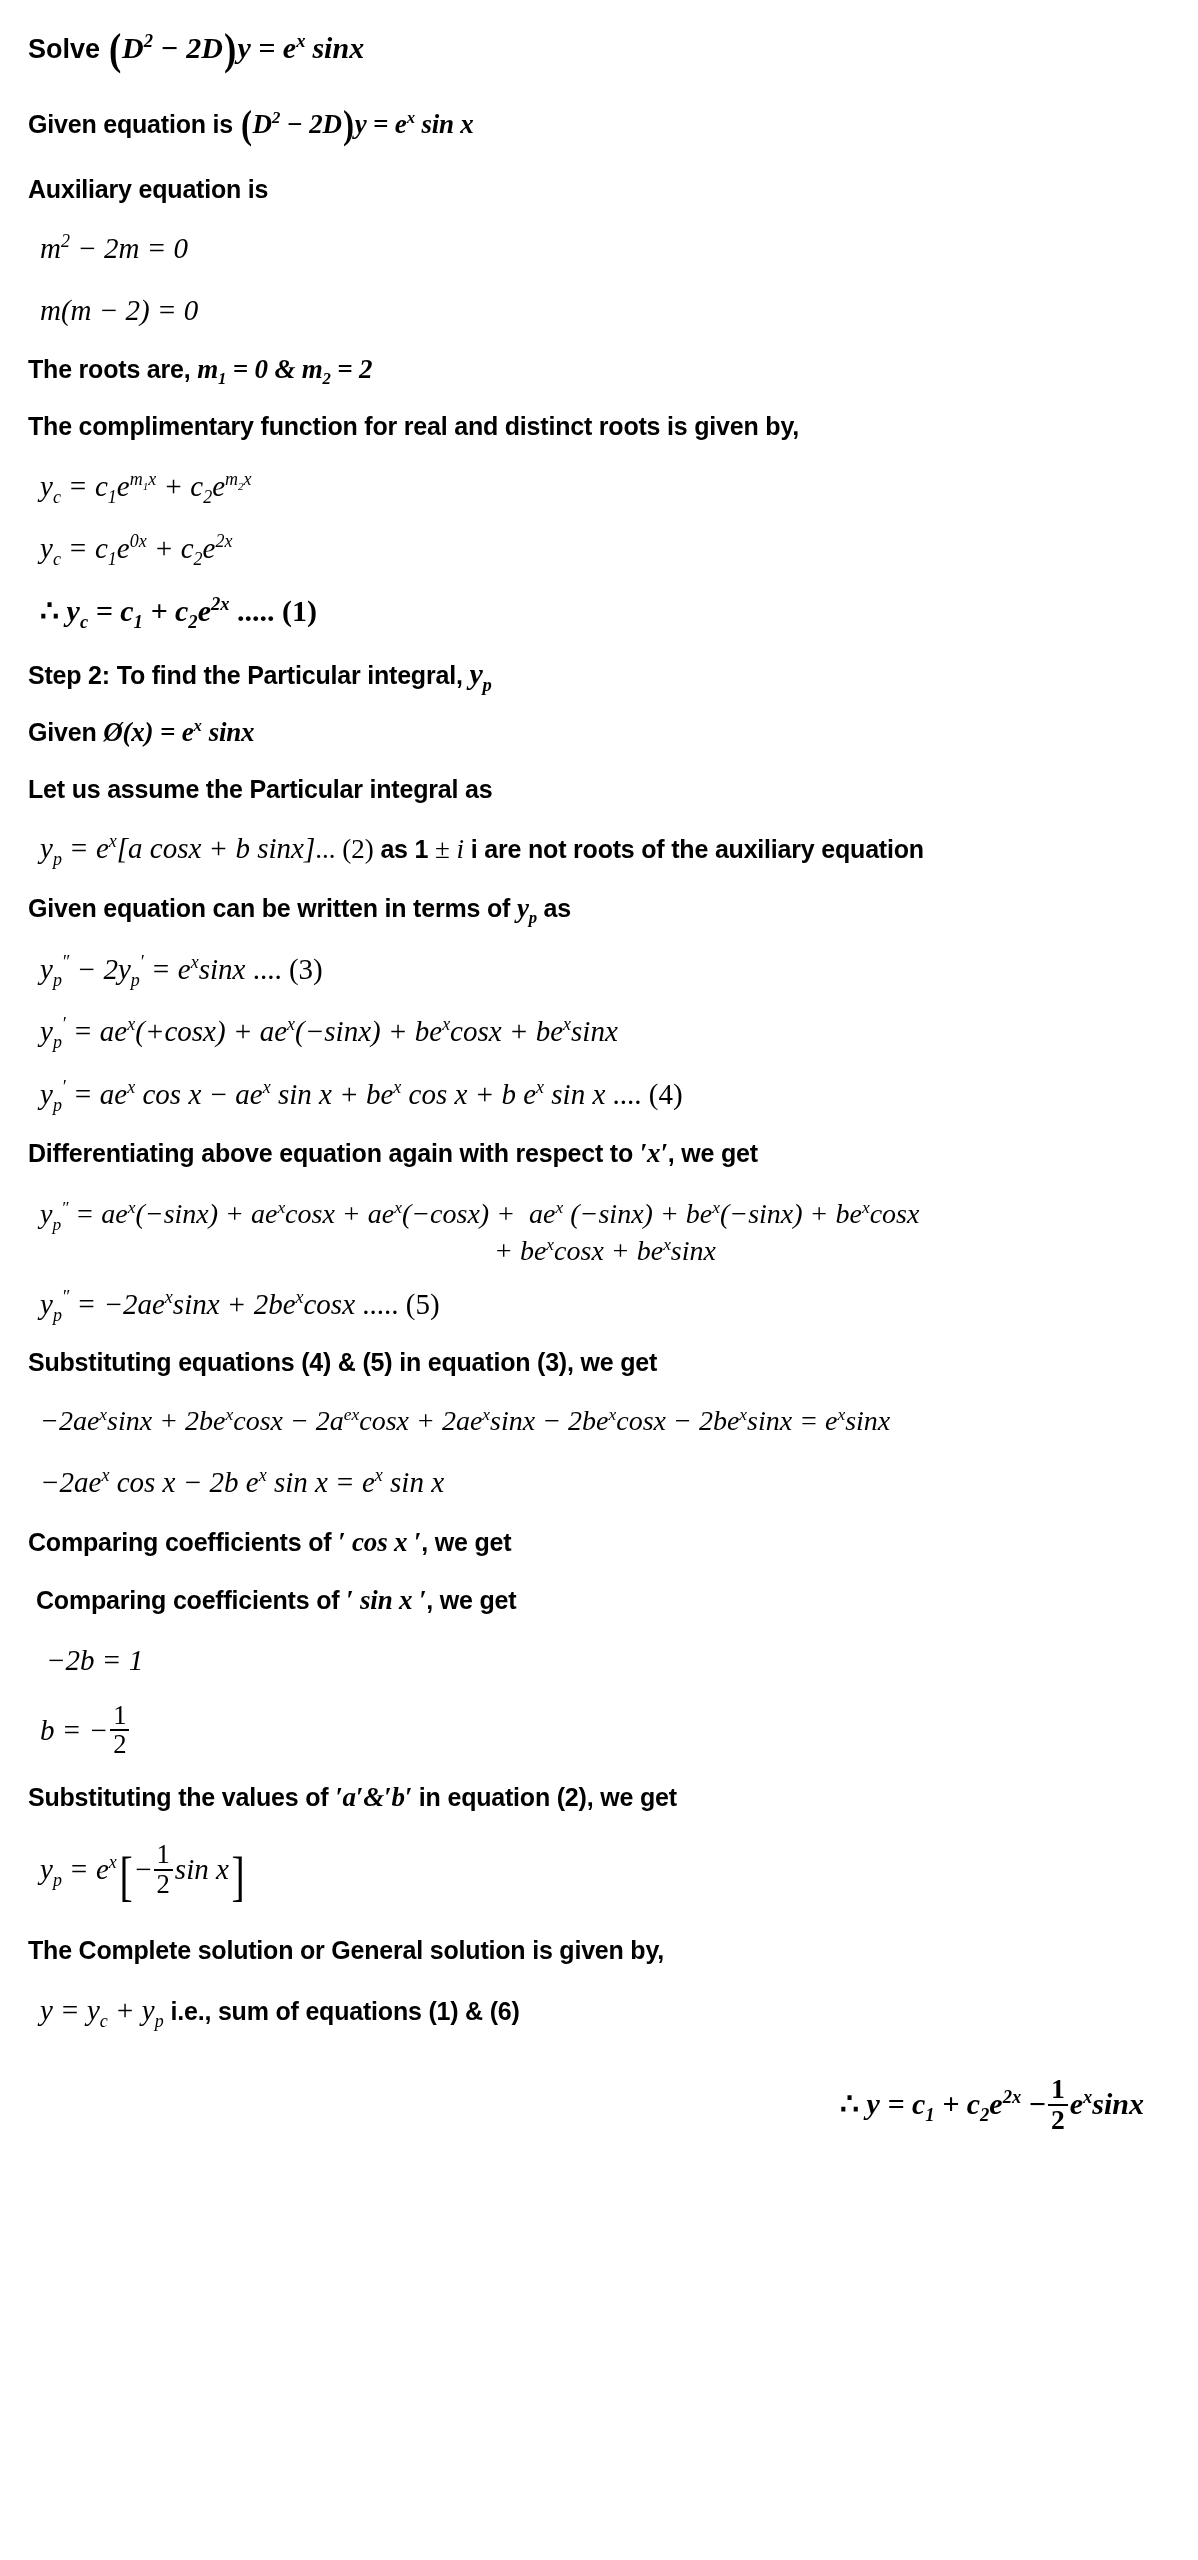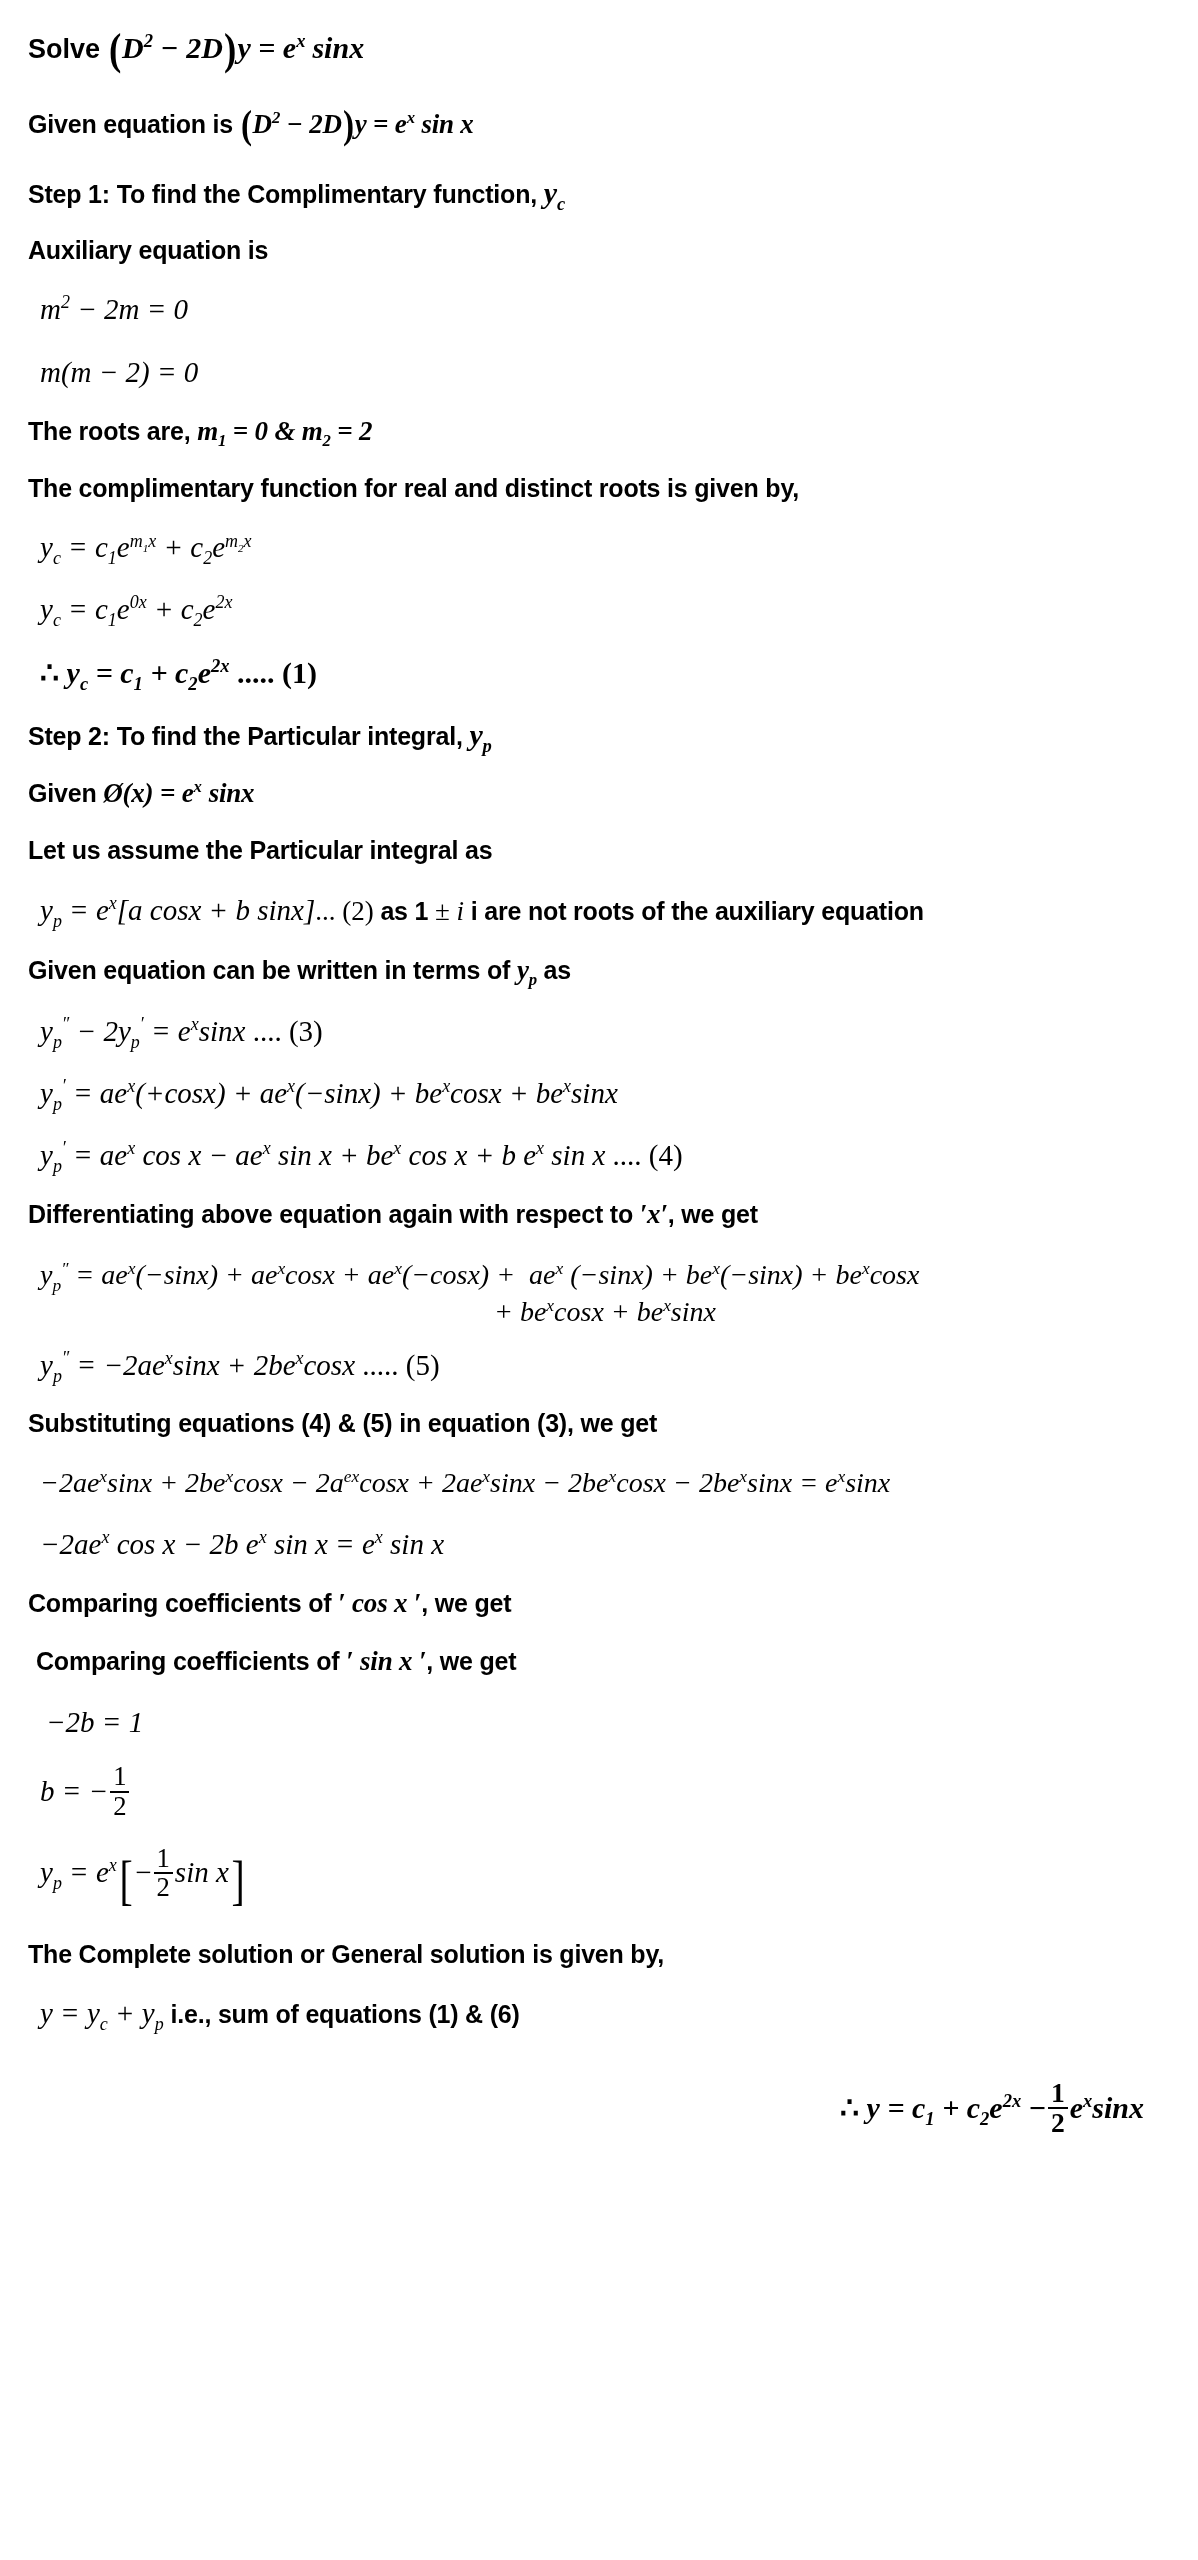--- a/index.html
+++ b/index.html
@@ -124,23 +124,20 @@
 
   <div class="line title">
     <span>Solve </span><span class="mth-b"><span class="bigpar">(</span><span>D</span><sup>2</sup> − 2<span>D</span><span class="bigpar">)</span><span>y</span> = <span>e</span><sup>x</sup><span class="sp"></span>sinx</span>
   </div>
 
 
   <div class="line prose">
     <span>Given equation is </span><span class="imath"><span class="bigpar">(</span>D<sup>2</sup> − 2D<span class="bigpar">)</span>y = e<sup>x</sup> <span class="up">sin</span> x</span>
   </div>
 
-  <div class="line prose head">
-    <span>Step 1: To find the Complimentary function, </span><span class="mth-b">y<sub>c</sub></span>
-  </div>
 
   <div class="line prose">Auxiliary equation is</div>
 
   <div class="line eq">
     <span class="mth">m<sup>2</sup> − 2m = 0</span>
   </div>
 
   <div class="line eq">
     <span class="mth">m(m − 2) = 0</span>
   </div>
@@ -229,20 +226,23 @@
   <div class="line eq indent2">
     <span class="mth">−2b = 1</span>
   </div>
 
   <div class="line eq" style="padding-top:10px;padding-bottom:10px;">
     <span class="mth">
       <span>b = −</span><span class="frac"><span class="num pr">1</span><span class="den pr">2</span></span>
     </span>
   </div>
 
+  <div class="line prose">
+    <span>Substituting the values of </span><span class="imath">′a′<span class="up">&amp;</span>′b′</span><span> in equation (2), we get</span>
+  </div>
 
   <div class="line eq" style="padding-top:14px;padding-bottom:14px;">
     <span class="mth">
       y<sub>p</sub> = e<sup>x</sup><span class="bigbr">[</span><span class="pr">−</span><span class="frac"><span class="num pr">1</span><span class="den pr">2</span></span><span class="up">sin x</span><span class="bigbr">]</span>
     </span>
   </div>
 
   <div class="line prose">The Complete solution or General solution is given by,</div>
 
   <div class="line eq">

